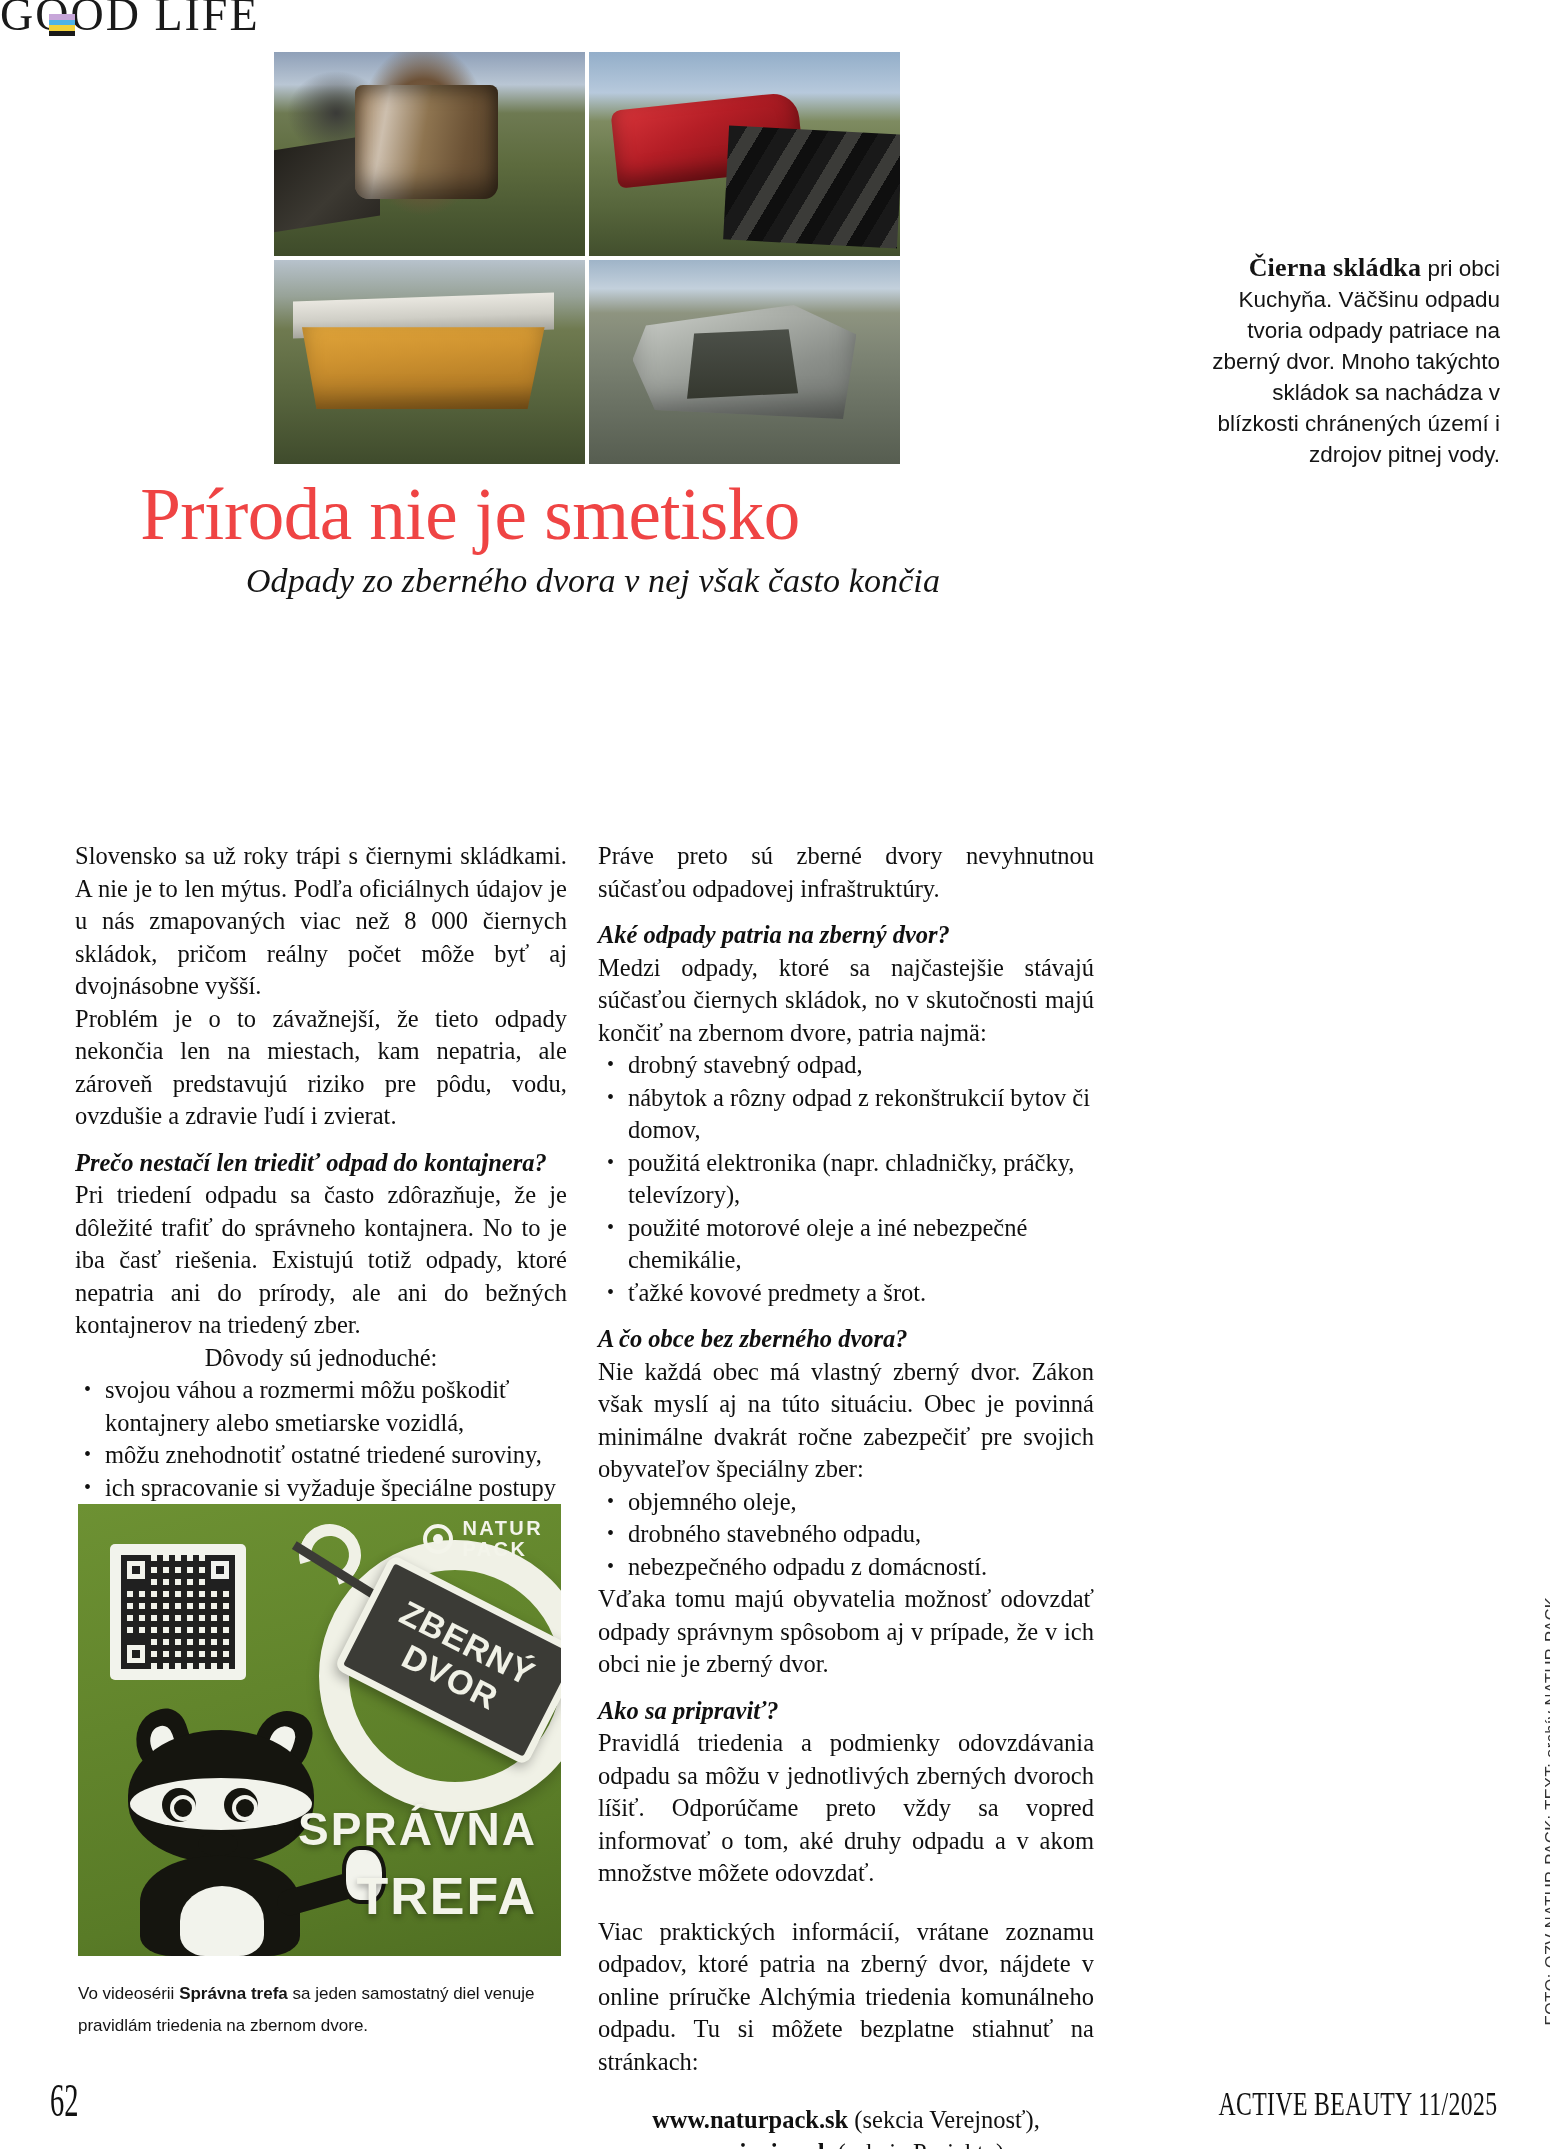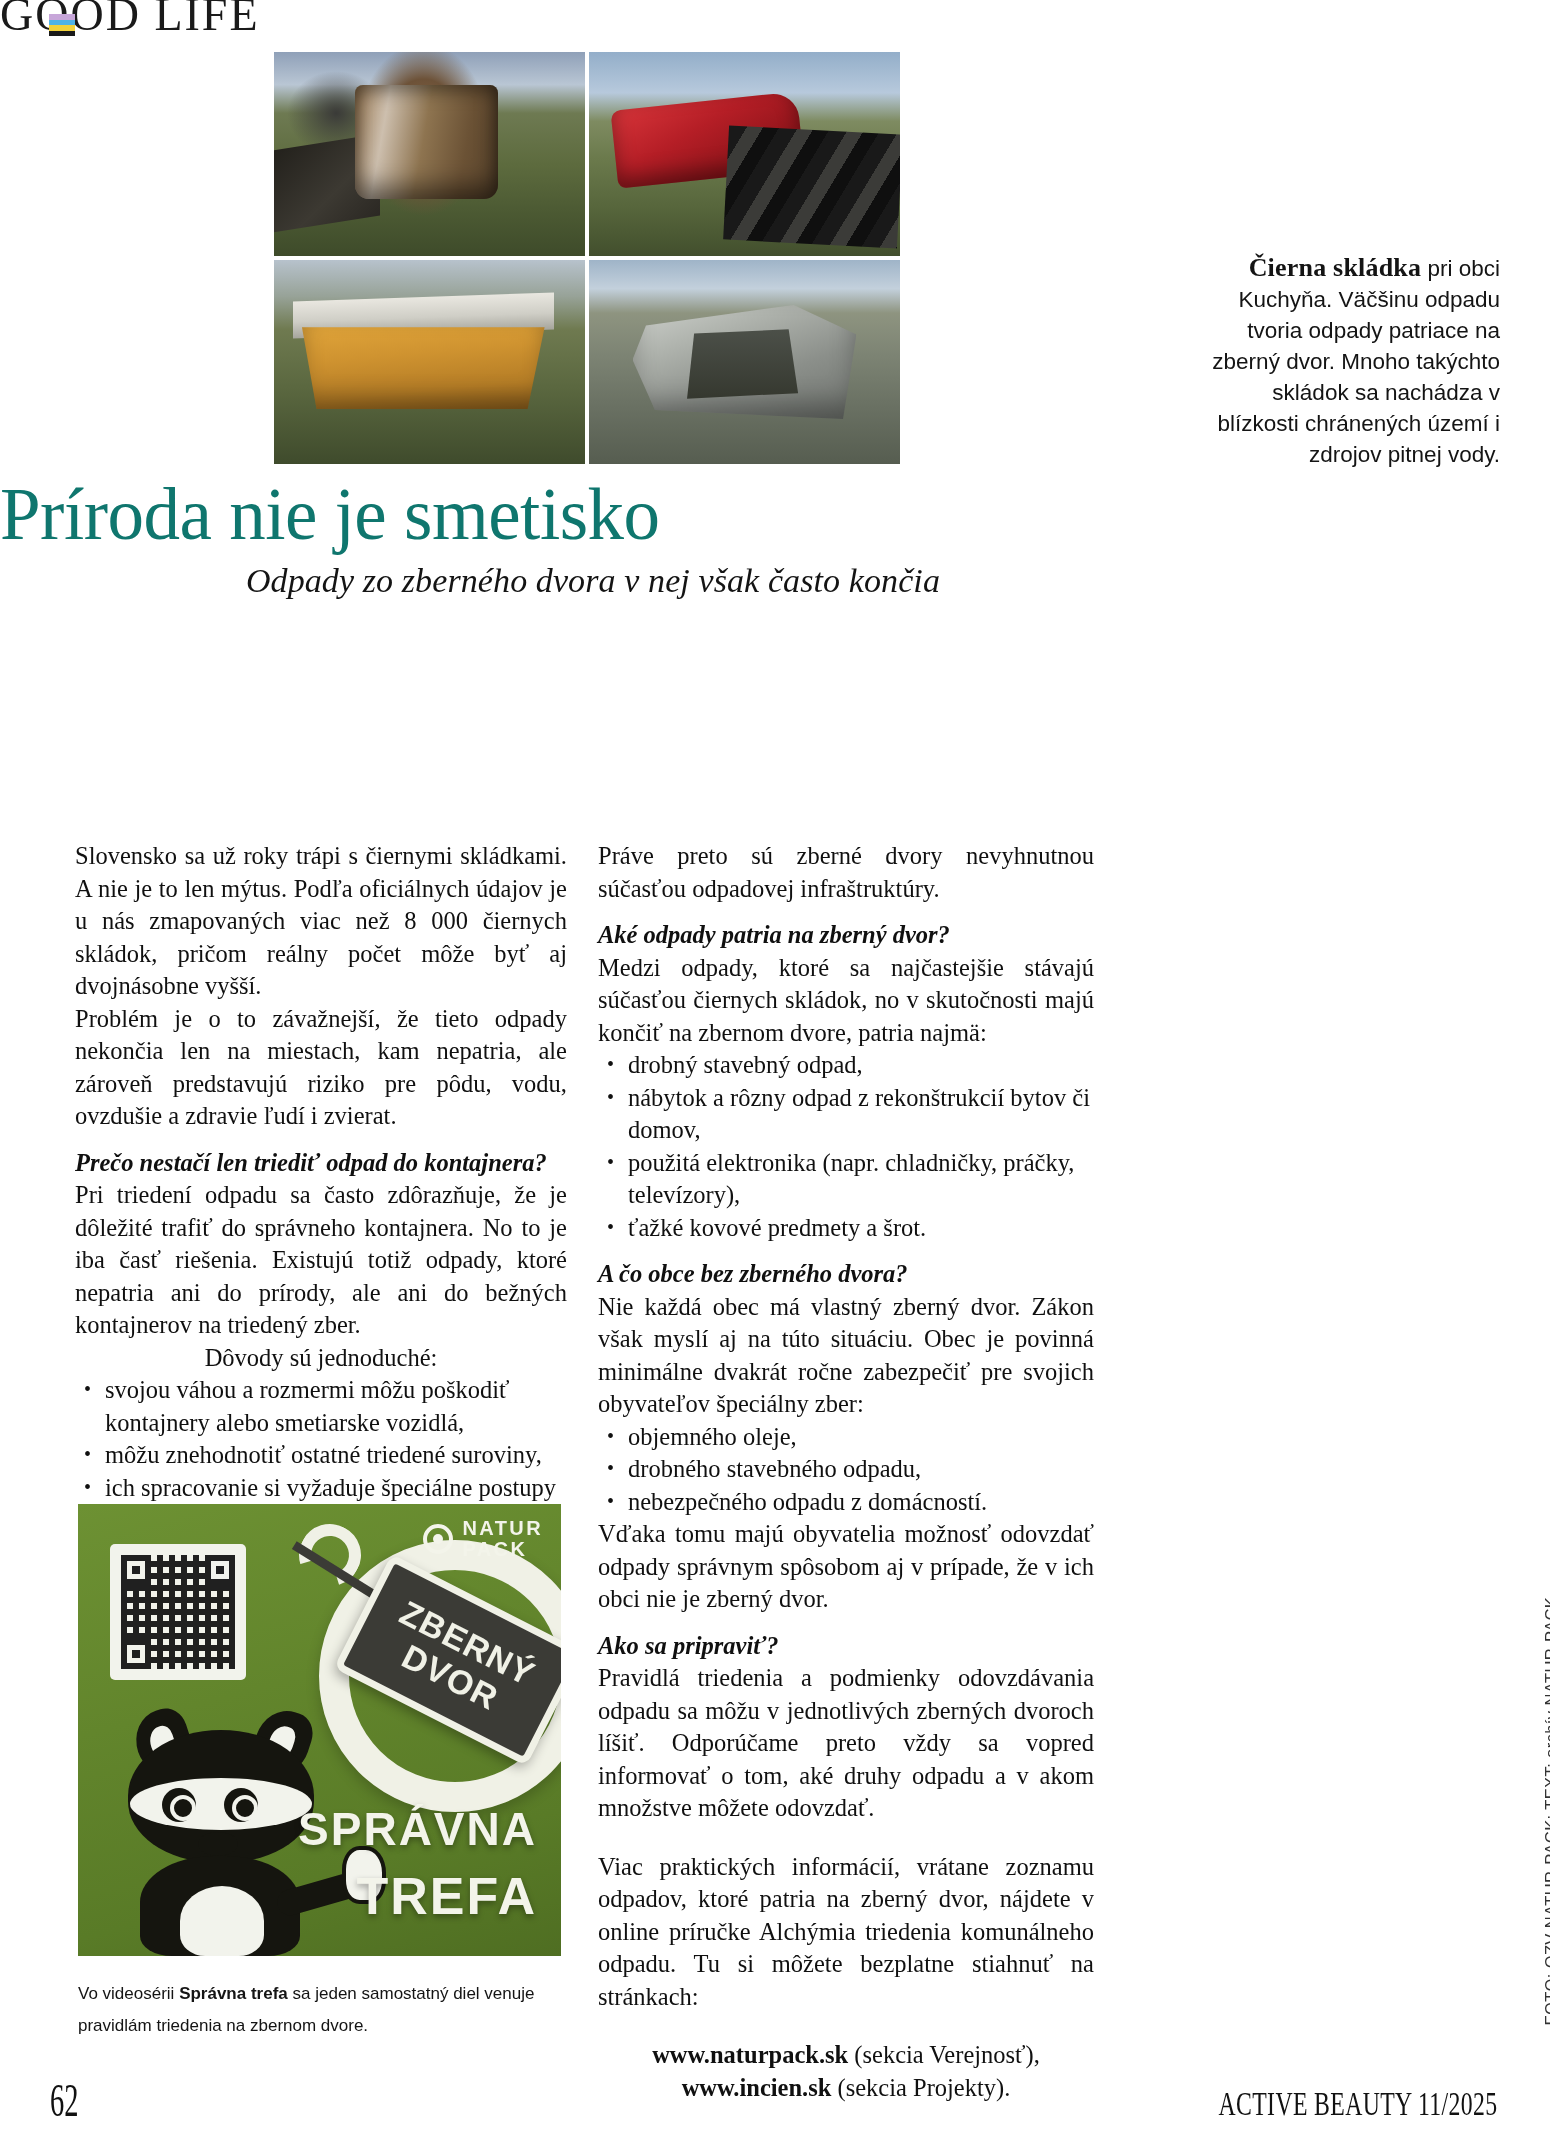--- a/index.html
+++ b/index.html
@@ -146,27 +146,27 @@
     font-size: 26px;
     letter-spacing: .2px;
   }
 
   
   #headline {
     position: absolute;
     left: 0px;
     top: 472px;
     width: 940px;
-    text-align: left;
+    text-align: center;
     font-family: "Liberation Serif", serif;
     font-size: 73px;
     line-height: 86px;
     font-weight: 400;
     letter-spacing: -0.5px;
-    color: #0f766e;
+    color: #ef4444;
   }
   #subheadline {
     position: absolute;
     left: 0px;
     top: 558px;
     width: 940px;
     text-align: right;
     font-family: "Liberation Serif", serif;
     font-style: italic;
     font-size: 34px;
@@ -491,20 +491,21 @@
 </div>
 
 <div class="col" id="col-right">
   <p>Práve preto sú zberné dvory nevyhnutnou súčasťou odpadovej infraštruktúry.</p>
   <h3>Aké odpady patria na zberný dvor?</h3>
   <p>Medzi odpady, ktoré sa najčastejšie stávajú súčasťou čiernych skládok, no v skutočnosti majú končiť na zbernom dvore, patria najmä:</p>
   <ul>
     <li>drobný stavebný odpad,</li>
     <li>nábytok a rôzny odpad z rekonštrukcií bytov či domov,</li>
     <li>použitá elektronika (napr. chladničky, práčky, televízory),</li>
+    <li>použité motorové oleje a iné nebezpečné chemikálie,</li>
     <li>ťažké kovové predmety a šrot.</li>
   </ul>
   <h3>A čo obce bez zberného dvora?</h3>
   <p>Nie každá obec má vlastný zberný dvor. Zákon však myslí aj na túto situáciu. Obec je povinná minimálne dvakrát ročne zabezpečiť pre svojich obyvateľov špeciálny zber:</p>
   <ul>
     <li>objemného oleje,</li>
     <li>drobného stavebného odpadu,</li>
     <li>nebezpečného odpadu z domácností.</li>
   </ul>
   <p>Vďaka tomu majú obyvatelia možnosť odovzdať odpady správnym spôsobom aj v prípade, že v ich obci nie je zberný dvor.</p>

